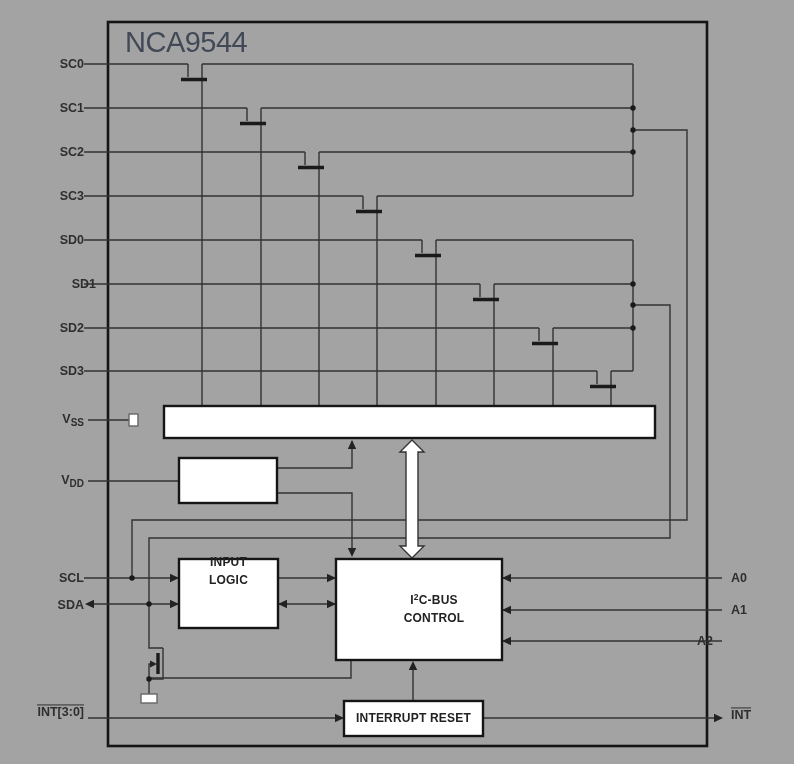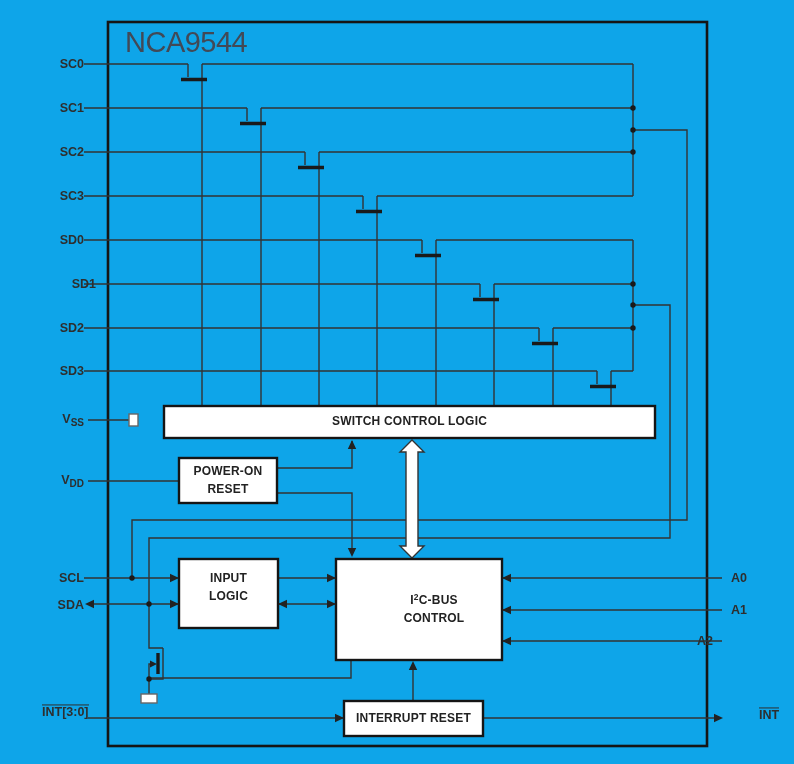--- a/index.html
+++ b/index.html
@@ -1,26 +1,26 @@
 <!DOCTYPE html>
 <html><head>
 <meta charset="utf-8">
 <style>
   html,body{margin:0;padding:0;background:#ffffff;}
-  #stage{position:relative;width:794px;height:764px;background:#0ea5e9;
+  #stage{position:relative;width:794px;height:764px;background:#a3a3a3;
          font-family:"Liberation Sans",sans-serif;overflow:hidden;}
   #diagram-svg{position:absolute;left:0;top:0;}
   .pin-l{position:absolute;width:60px;text-align:right;
          font:700 12.5px "Liberation Sans",sans-serif;color:#2e2e2e;
          transform:translateY(-50%);white-space:nowrap;}
   .pin-r{position:absolute;text-align:center;
          font:700 12.5px "Liberation Sans",sans-serif;color:#2e2e2e;
          transform:translateY(-50%);white-space:nowrap;}
   .pin-l sub,.pin-r sub{font-size:10px;vertical-align:-3px;}
-  .ovl{border-top:1.4px solid #2e2e2e;padding-top:1px;display:inline-block;line-height:1.05;margin-left:28px;}
+  .ovl{border-top:1.4px solid #2e2e2e;padding-top:1px;display:inline-block;line-height:1.05;}
   .blk{position:absolute;display:flex;flex-direction:column;align-items:center;
        justify-content:center;font:700 12px "Liberation Sans",sans-serif;color:#222;
        letter-spacing:.2px;text-align:center;line-height:1.45;}
   .blk sup{font-size:8.5px;vertical-align:4px;line-height:0;}
   #chip-title{position:absolute;left:125px;top:26px;
        font:400 29px "Liberation Sans",sans-serif;color:#424956;letter-spacing:-.5px;}
 </style>
 </head>
 <body>
 
@@ -149,26 +149,21 @@
   <div class="pin-l" style="left:24px;top:481px"><span>V</span><sub>DD</sub></div>
   <div class="pin-l" style="left:24px;top:578px">SCL</div>
   <div class="pin-l" style="left:24px;top:605px">SDA</div>
   <div class="pin-l" style="left:14px;top:712px;width:70px"><span class="ovl">INT[3:0]</span></div>
 
   <div class="pin-r" style="left:731px;top:578px">A0</div>
   <div class="pin-r" style="left:731px;top:610px">A1</div>
   <div class="pin-r" style="left:697px;top:641px">A2</div>
   <div class="pin-r" style="left:731px;top:715px"><span class="ovl">INT</span></div>
 
-  <div class="blk" style="left:164px;top:406px;width:491px;height:32px">SWITCH CONTROL LOGIC</div>
-  <div class="blk" style="left:179px;top:458px;width:98px;height:45px">
-    <div>POWER-ON</div>
-    <div>RESET</div>
-  </div>
-  <div class="blk" style="left:179px;top:559px;width:99px;height:57px">
+  <div class="blk" style="left:179px;top:543px;width:99px;height:57px">
     <div>INPUT</div>
     <div>LOGIC</div>
   </div>
   <div class="blk" style="left:336px;top:559px;width:196px;height:101px">
     <div><span>I</span><sup>2</sup><span>C-BUS</span></div>
     <div>CONTROL</div>
   </div>
   <div class="blk" style="left:344px;top:701px;width:139px;height:35px">INTERRUPT RESET</div>
 
 </div>

